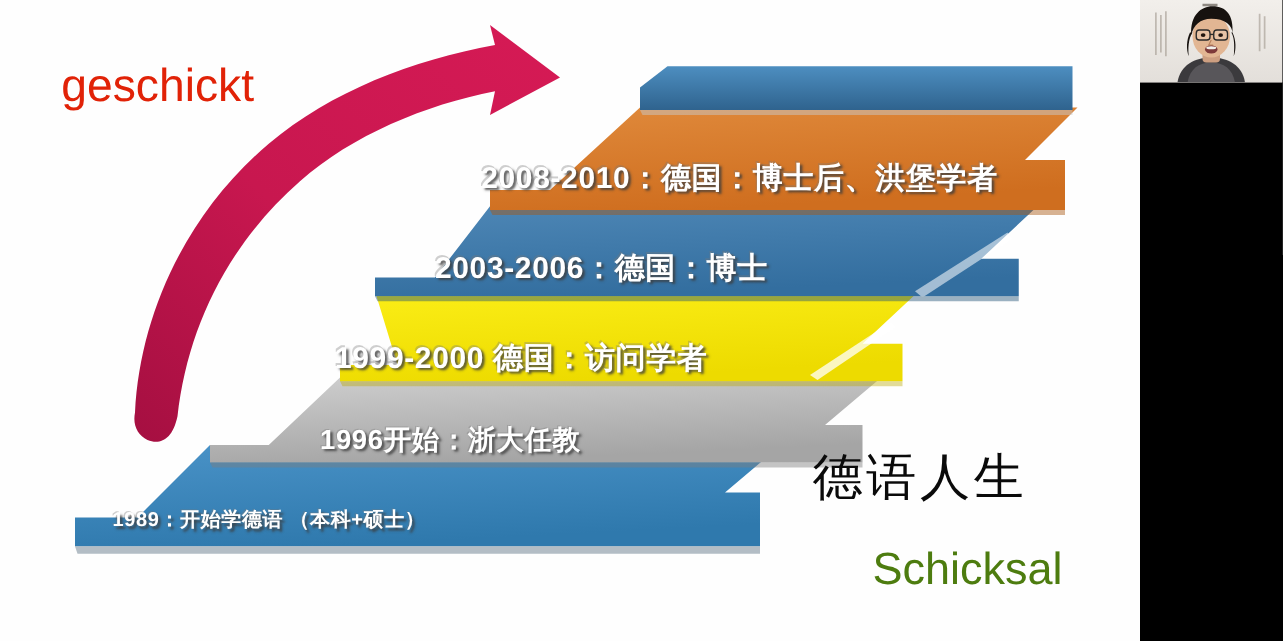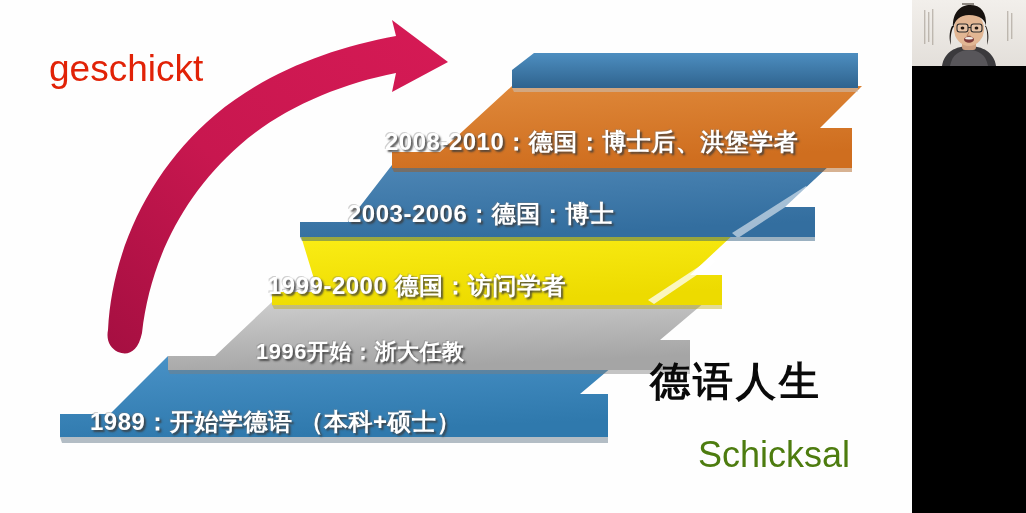--- a/index.html
+++ b/index.html
@@ -20,28 +20,28 @@
   .band-label{position:absolute;white-space:nowrap;color:#ffffff;
               font-weight:bold;letter-spacing:.5px;
               text-shadow:2px 2px 2px rgba(60,60,60,.85),
                           -1px -1px 0 rgba(120,120,120,.35);}
 
   .lbl-2011{left:575px;top:55px;font-size:24px;}
   .lbl-2008{left:385px;top:126px;font-size:24px;}
   .lbl-2003{left:348px;top:198px;font-size:24px;}
   .lbl-1999{left:268px;top:270px;font-size:24px;}
   .lbl-1996{left:256px;top:337px;font-size:22px;text-align:right;}
-  .lbl-1989{left:90px;top:406px;font-size:24px;}
+  .lbl-1989{left:90px;top:406px;font-size:16px;}
 
   
   #geschickt{position:absolute;left:37px;top:48px;
              color:#e12207;font-size:37px;font-weight:normal;
              letter-spacing:0px;white-space:nowrap;margin-left:12px;}
   #title-cn{position:absolute;left:650px;top:354px;
-            color:#0a0a0a;font-size:40px;font-weight:bold;
+            color:#0a0a0a;font-size:40px;font-weight:normal;
             letter-spacing:3px;white-space:nowrap;}
   #schicksal{position:absolute;left:698px;top:434px;
              color:#4d7c0f;font-size:36px;font-weight:normal;
              white-space:nowrap;}
 
   
   #rail{position:absolute;left:912px;top:0;width:114px;height:513px;
         background:#000000;}
 
   

